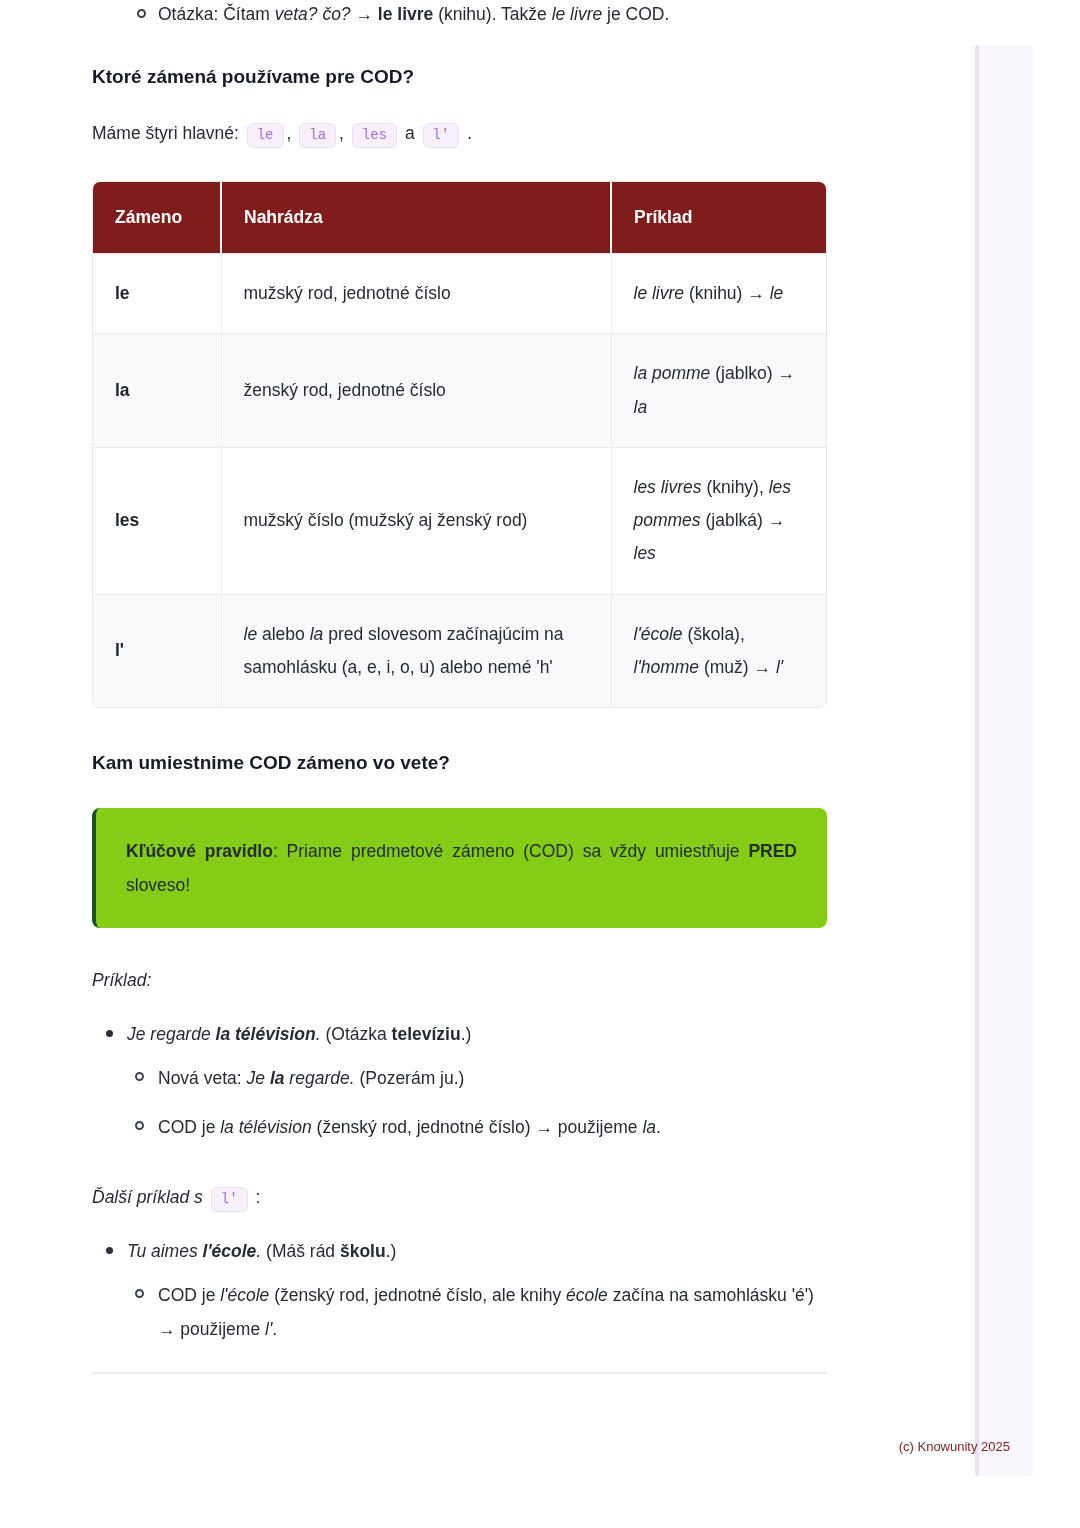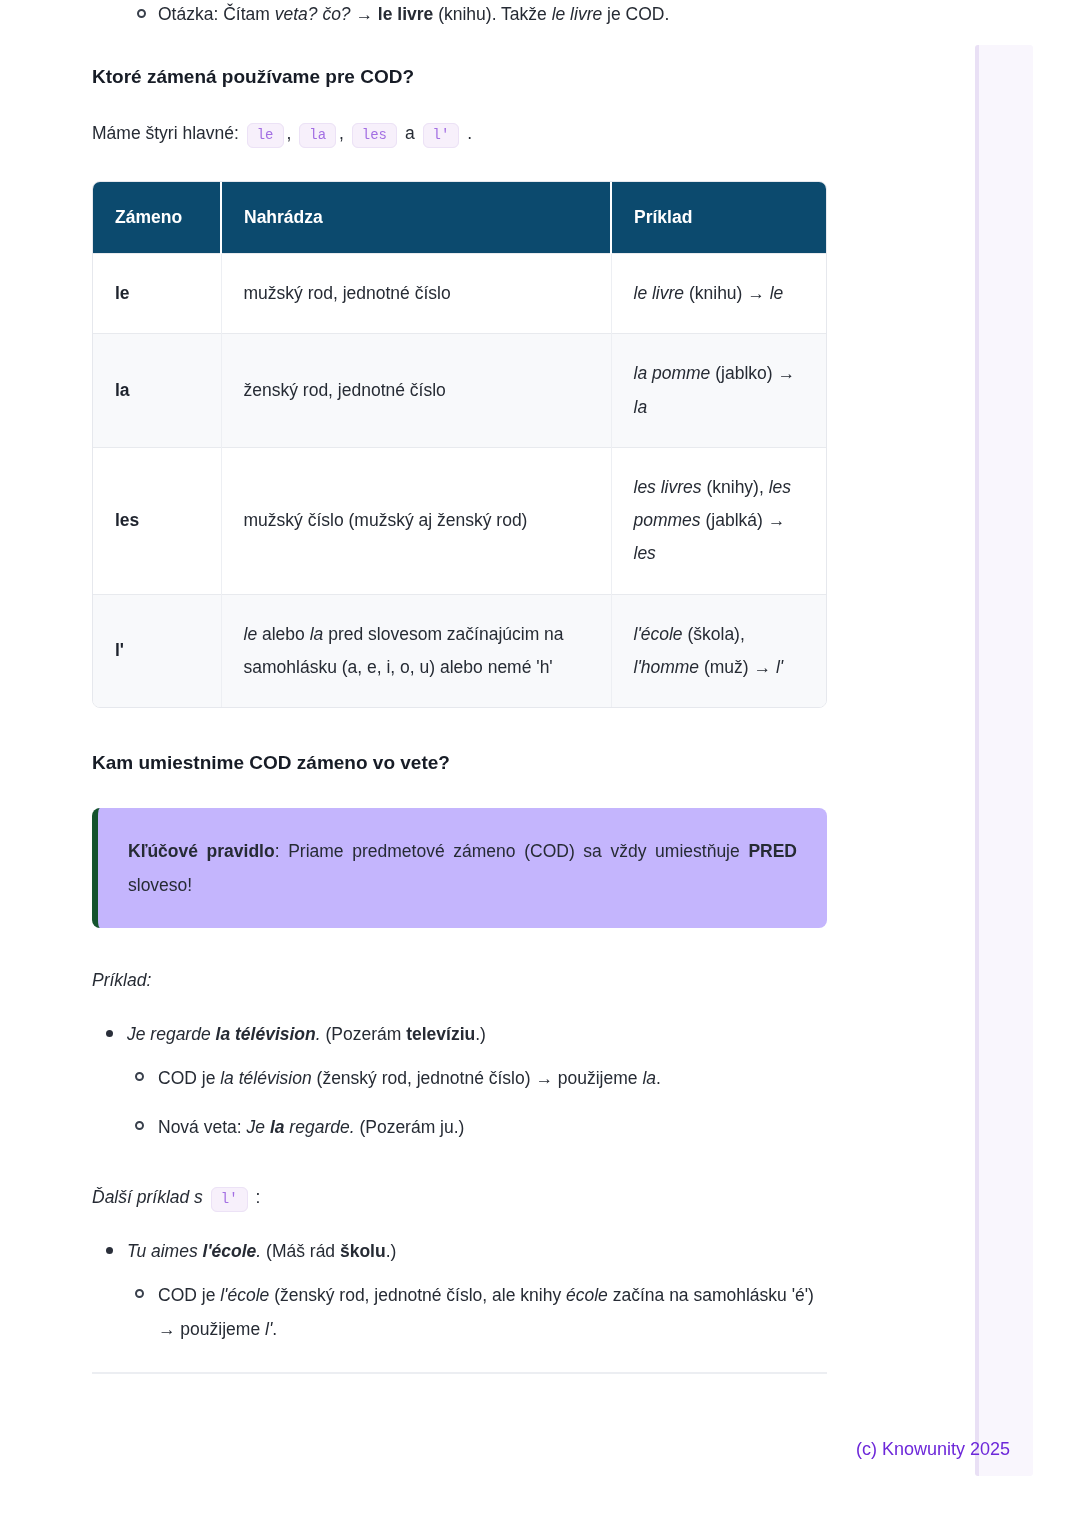--- a/index.html
+++ b/index.html
@@ -38,36 +38,36 @@
   .lead { margin:28px 0 0; line-height:2.0; }
 
   .tablewrap {
     margin-top:30px; width:735px;
     border:1px solid #e6e8ed; border-radius:8px; overflow:hidden;
     box-sizing:border-box;
   }
   table { border-collapse:collapse; table-layout:fixed; width:100%; }
   col.c1 { width:128px; } col.c2 { width:390px; } col.c3 { width:215px; }
   th {
-    background:#0c4a6e; color:#ffffff; font-weight:700; text-align:left;
+    background:#7f1d1d; color:#ffffff; font-weight:700; text-align:left;
     padding:25px 22px; font-size:17.5px; border-right:2px solid #ffffff;
   }
   th:last-child { border-right:none; }
   td {
     padding:23px 22px; font-size:17.5px; line-height:1.9; vertical-align:middle;
     border-top:1px solid #e8eaee; border-right:1px solid #edeff3;
     background:#ffffff;
   }
   td:last-child { border-right:none; }
   tbody tr:nth-child(even) td { background:#f8f9fb; }
   td.zam { font-weight:700; color:#1e232d; }
 
   .callout {
-    margin-top:34px; background:#c4b5fd;
-    border-left:6px solid #14532d; border-radius:8px;
+    margin-top:34px; background:#84cc16;
+    border-left:4px solid #14532d; border-radius:8px;
     padding:26px 30px; text-align:justify; line-height:1.95;
     box-sizing:border-box;
   }
 
   .plabel { margin:38px 0 0; line-height:1.6; }
   .plabel.lbl-i { font-style:italic; }
 
   ul.ex-list { margin-top:26px; }
   ul.ex-list > li { padding-left:35px; }
   ul.ex-list > li > .bullet { left:14px; }
@@ -82,21 +82,21 @@
     margin:26px 0 0; width:735px;
   }
 
   .side-strip {
     position:absolute; left:975px; top:45px; width:58px; height:1431px;
     background:#f9f6fd; border-left:4px solid #e9e0f5;
     border-radius:3px; box-sizing:border-box; z-index:1;
   }
   .footer {
     position:absolute; top:1439px; right:70px; z-index:2;
-    color:#6d28d9; font-size:18px;
+    color:#7f1d1d; font-size:13px;
   }
 </style>
 </head>
 <body>
 
 <div class="content">
 
   <ul class="blist intro-list">
     <li>
       <span class="bullet hollow"></span>
@@ -151,29 +151,29 @@
 
   <div class="callout">
     <span class="txt"><span class="b">Kľúčové pravidlo</span><span>: Priame predmetové zámeno (COD) sa vždy umiestňuje </span><span class="b">PRED</span><span> sloveso!</span></span>
   </div>
 
   <p class="plabel lbl-i">Príklad:</p>
 
   <ul class="blist ex-list">
     <li>
       <span class="bullet solid"></span>
-      <span class="txt"><span class="i">Je regarde </span><span class="b i">la télévision</span><span class="i">.</span><span> (Pozerám </span><span class="b">televíziu</span><span>.)</span></span>
+      <span class="txt"><span class="i">Je regarde </span><span class="b i">la télévision</span><span class="i">.</span><span> (Otázka </span><span class="b">televíziu</span><span>.)</span></span>
       <ul class="blist sub-list">
         <li>
           <span class="bullet hollow"></span>
-          <span class="txt"><span>COD je </span><span class="i">la télévision</span><span> (ženský rod, jednotné číslo) → použijeme </span><span class="i">la</span><span>.</span></span>
+          <span class="txt"><span>Nová veta: </span><span class="i">Je </span><span class="b i">la</span><span class="i"> regarde.</span><span> (Pozerám ju.)</span></span>
         </li>
         <li>
           <span class="bullet hollow"></span>
-          <span class="txt"><span>Nová veta: </span><span class="i">Je </span><span class="b i">la</span><span class="i"> regarde.</span><span> (Pozerám ju.)</span></span>
+          <span class="txt"><span>COD je </span><span class="i">la télévision</span><span> (ženský rod, jednotné číslo) → použijeme </span><span class="i">la</span><span>.</span></span>
         </li>
       </ul>
     </li>
   </ul>
 
   <p class="plabel"><span class="i">Ďalší príklad s </span><code>l'</code><span> :</span></p>
 
   <ul class="blist ex-list">
     <li>
       <span class="bullet solid"></span>

